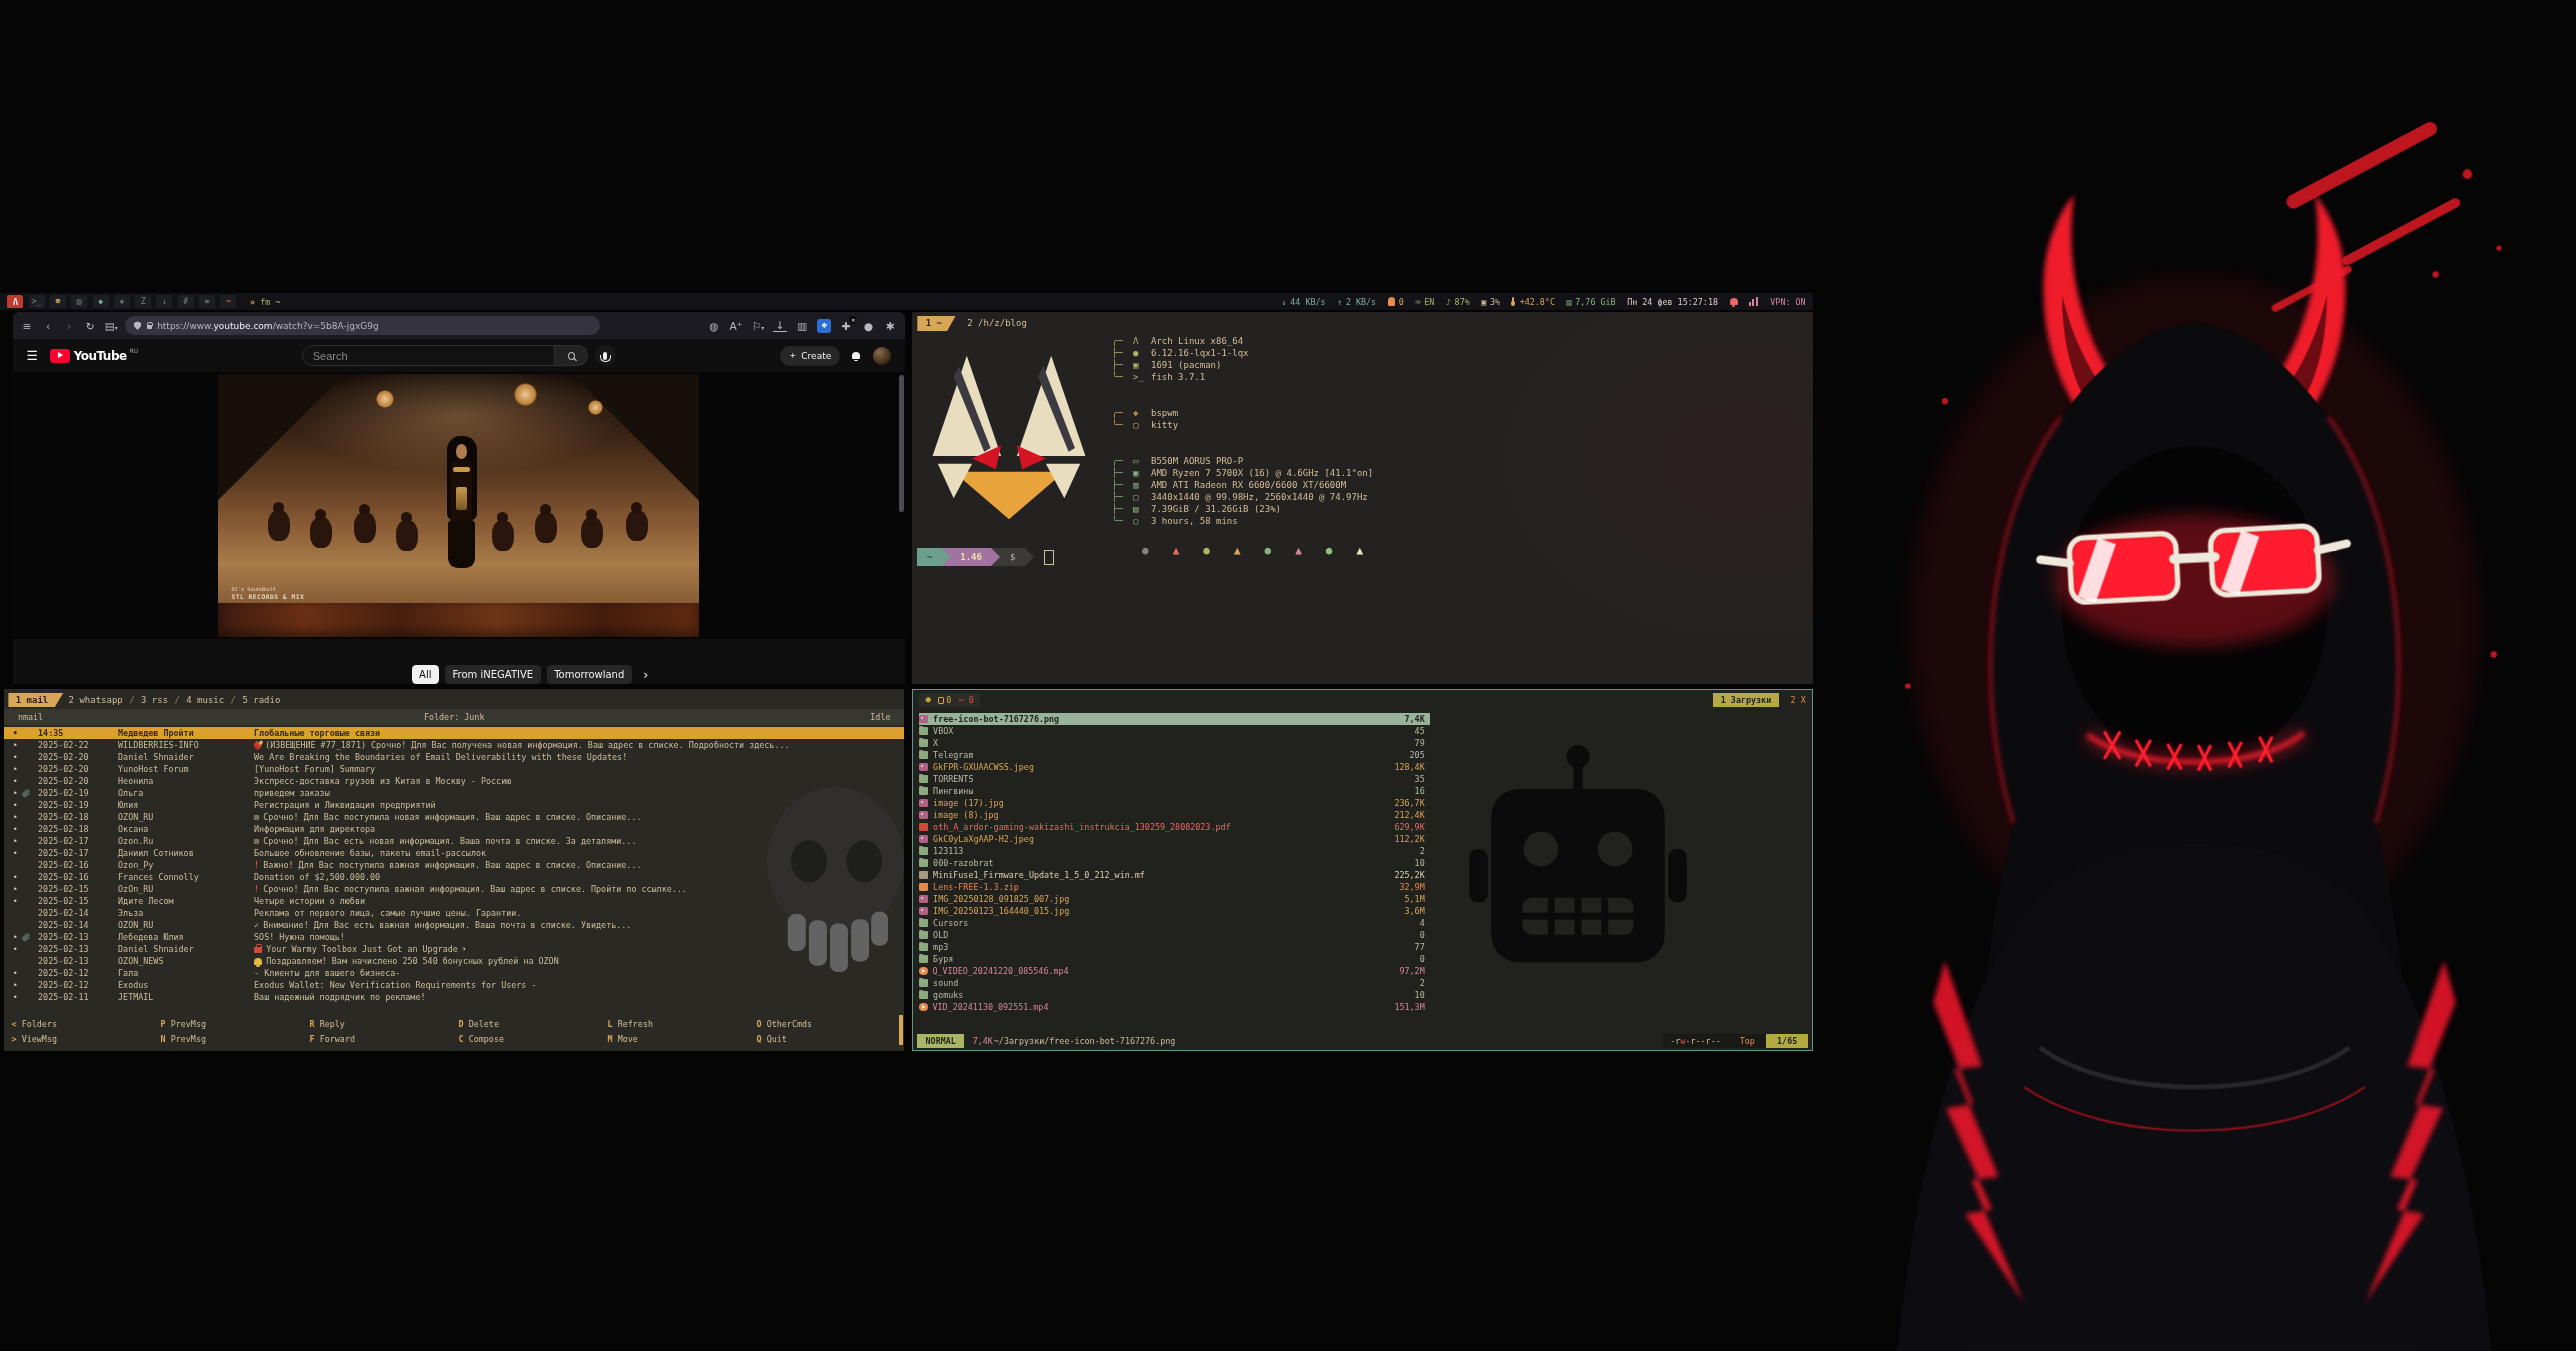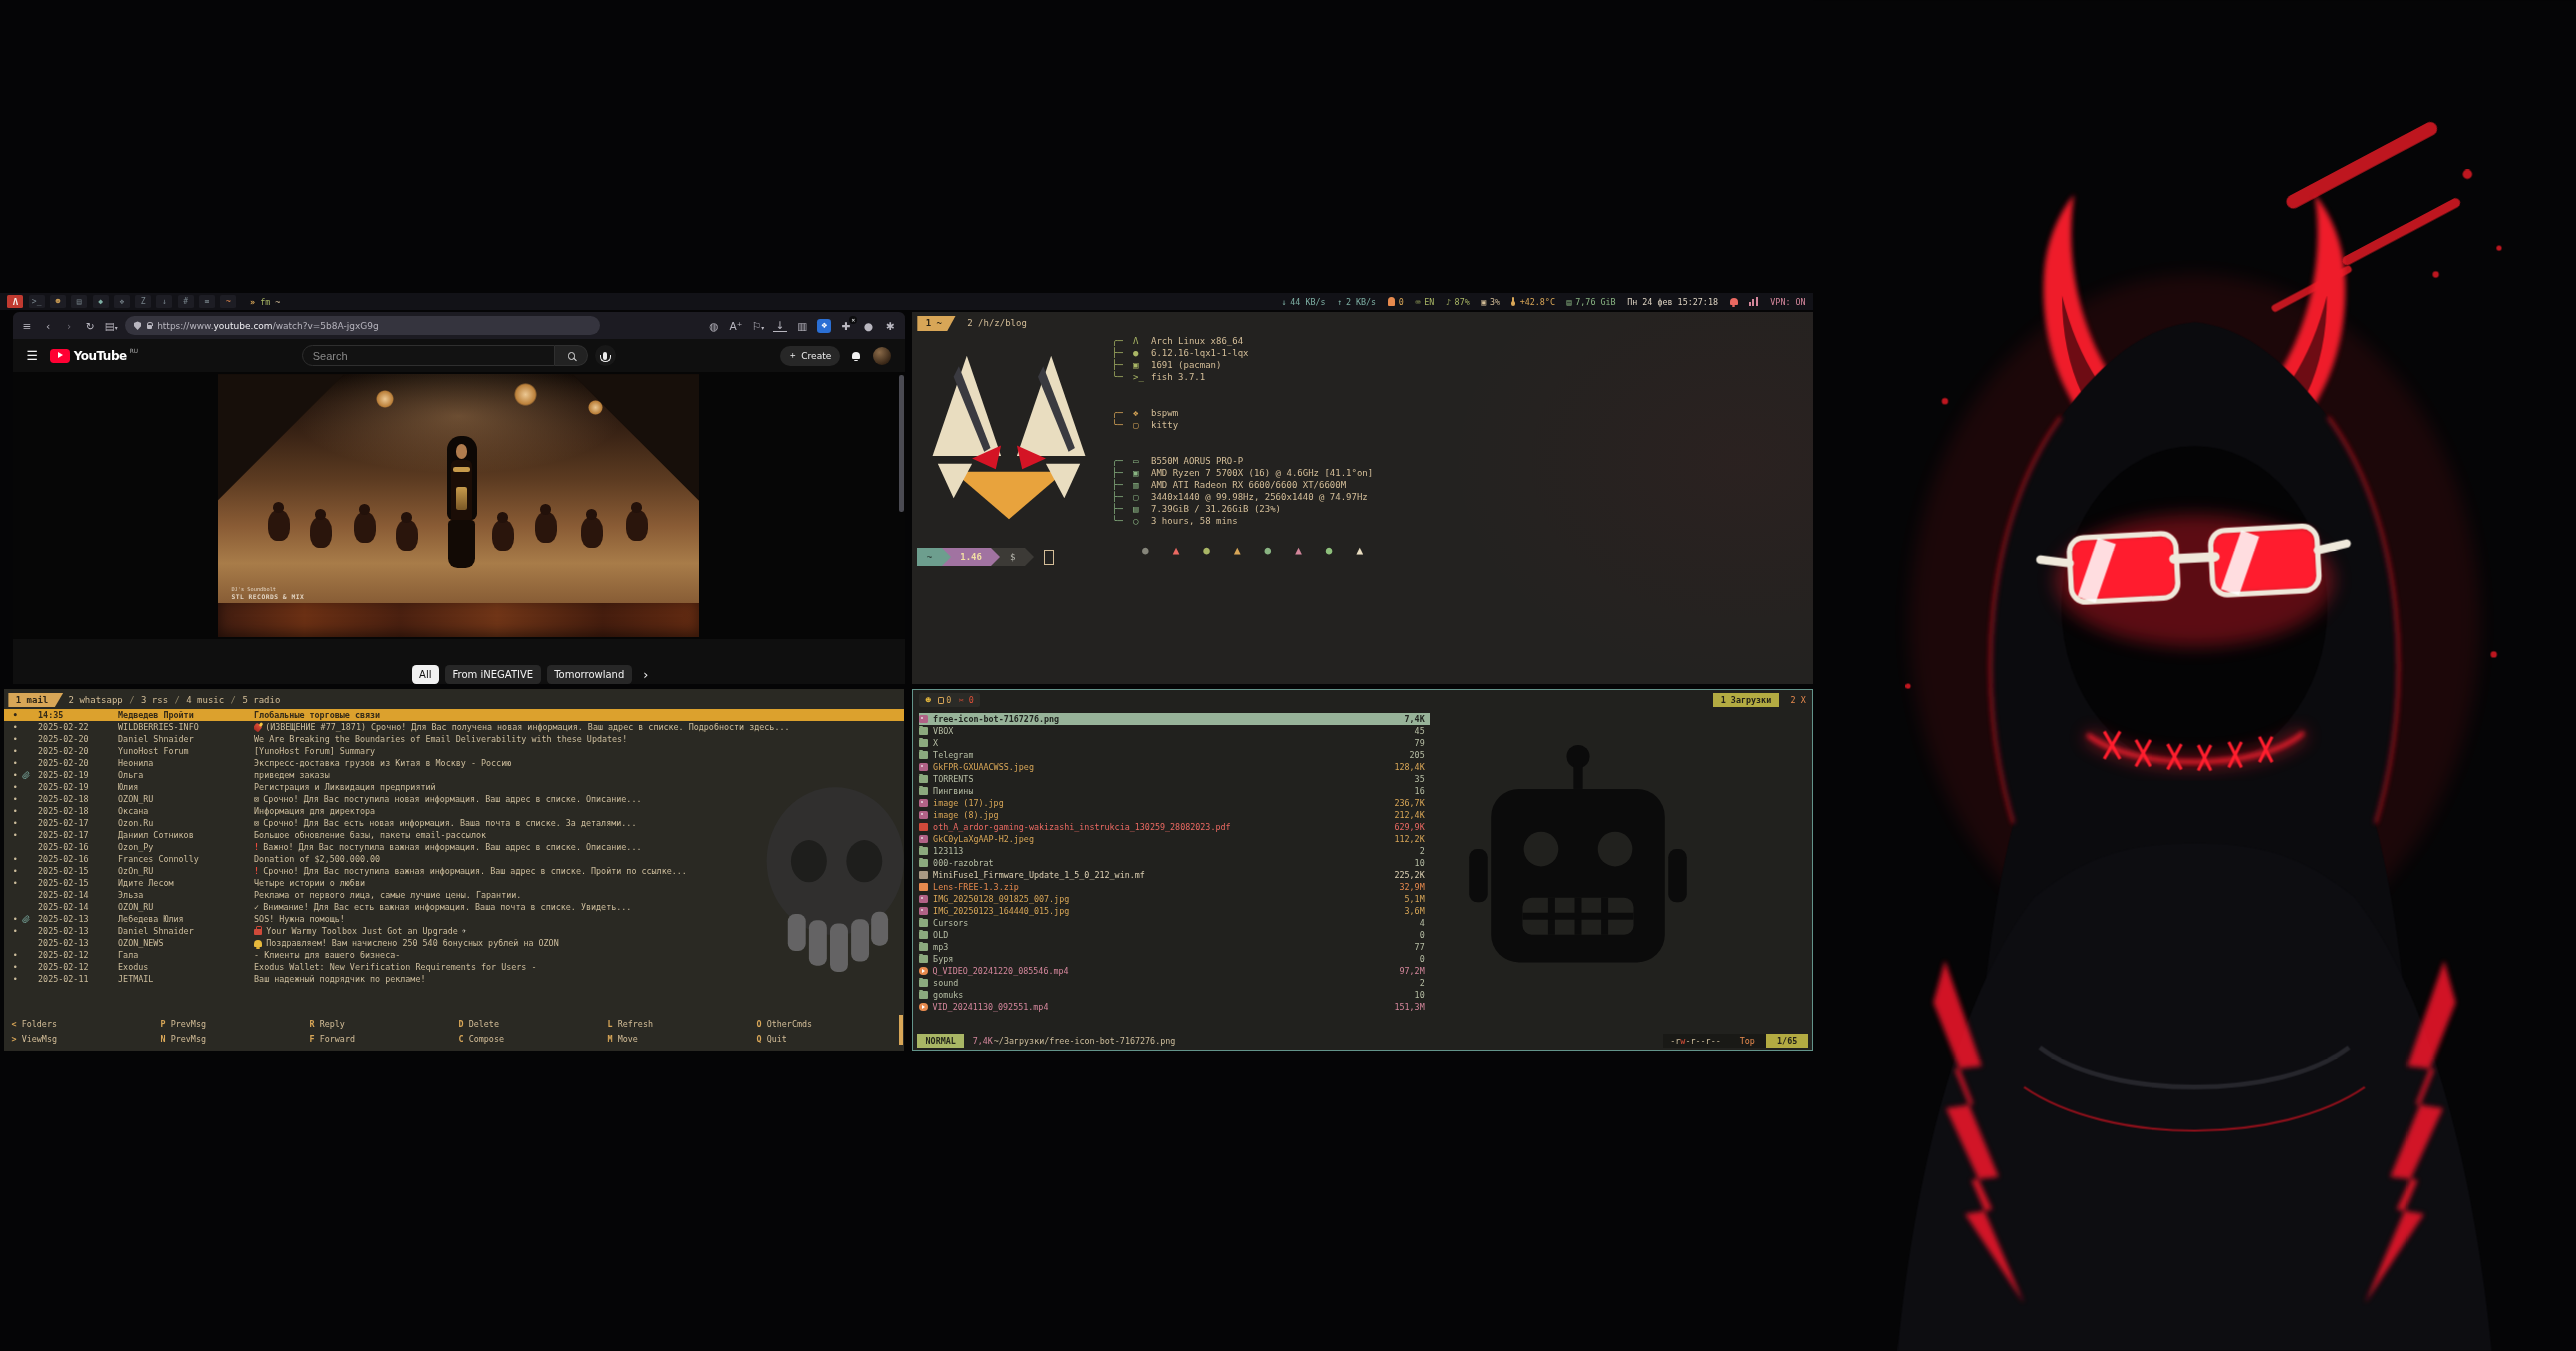--- a/index.html
+++ b/index.html
@@ -540,20 +540,25 @@
     <div class="mtabs" id="mtabs">
         <span class="mtab-active">1 mail</span>
         <span class="mtab">2 whatsapp</span>
         <span class="msep">/</span>
         <span class="mtab">3 rss</span>
         <span class="msep">/</span>
         <span class="mtab">4 music</span>
         <span class="msep">/</span>
         <span class="mtab">5 radio</span>
       </div>
+    <div class="mtitle">
+      <span>nmail</span>
+      <span class="tc">Folder: Junk</span>
+      <span class="tr">Idle</span>
+    </div>
     <div class="mrows" id="mrows">
         <div class="mrow sel">
           <span class="flag">•</span>
           <span class="clip"></span>
           <span class="mdate">14:35</span>
           <span class="mfrom">Медведев Пройти</span>
           <span class="msubj">
             <span>Глобальные торговые связи</span>
           </span>
         </div>

